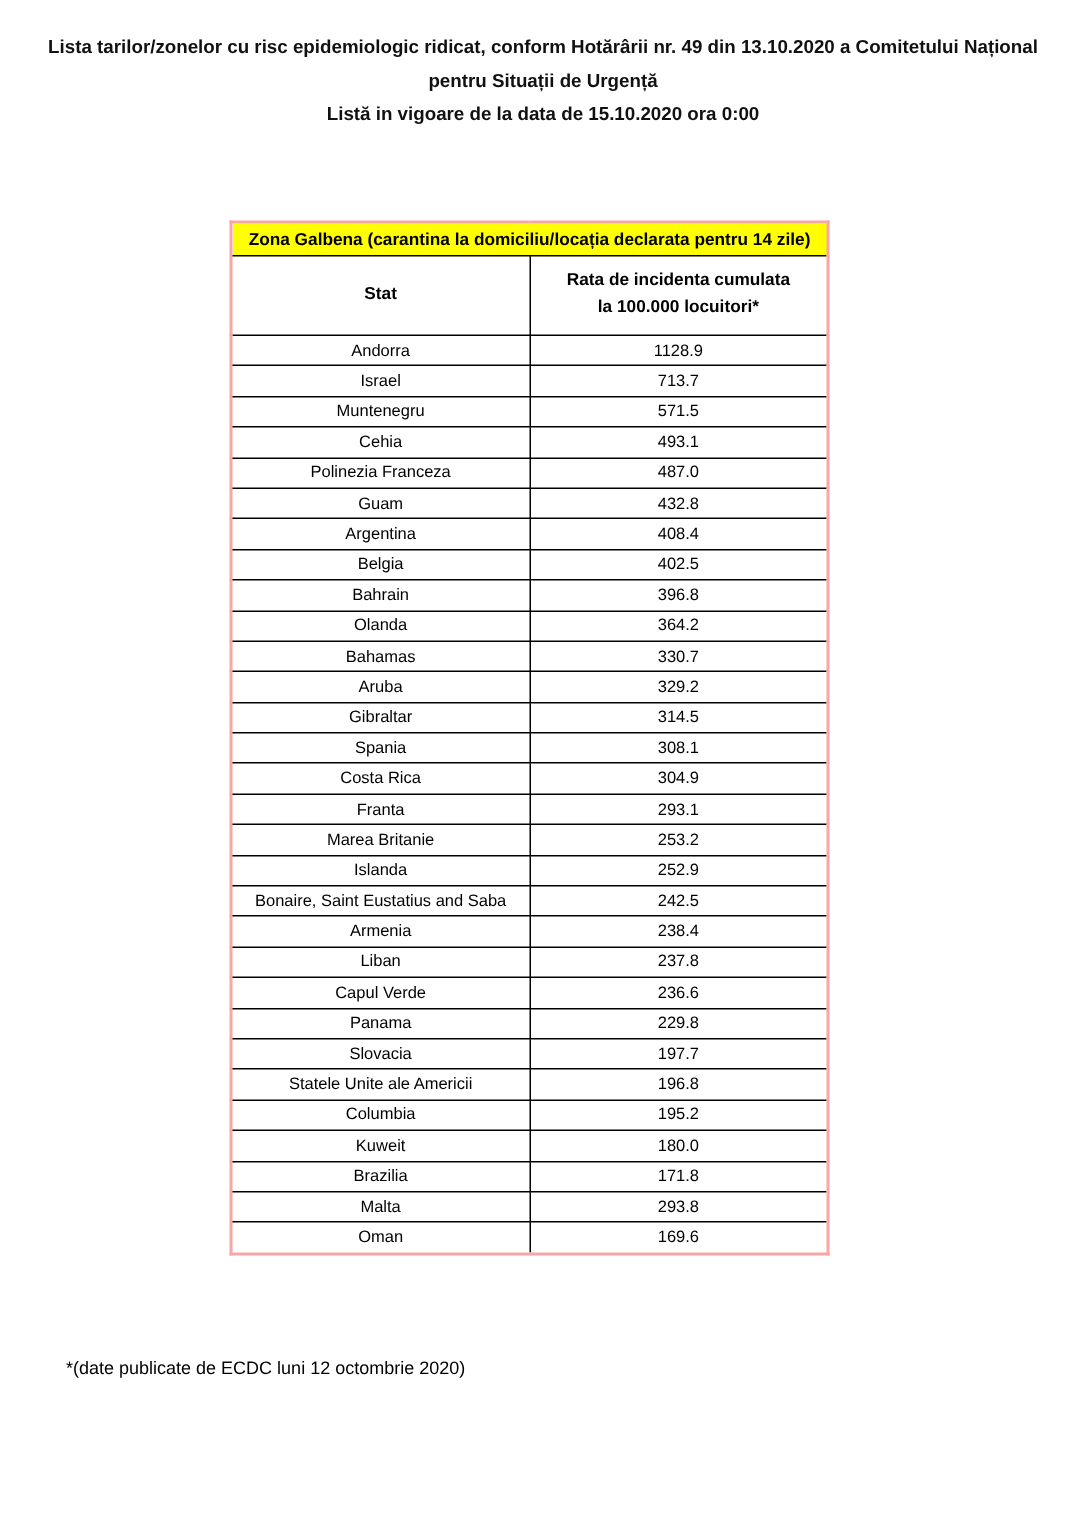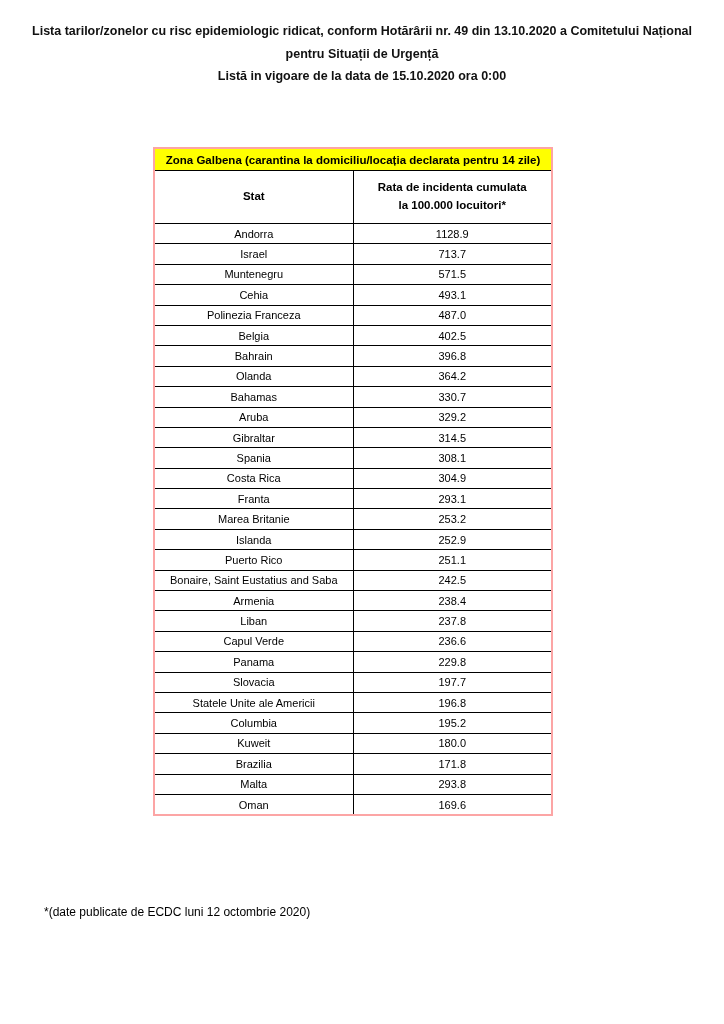--- a/index.html
+++ b/index.html
@@ -103,20 +103,28 @@
         </tr>
         <tr>
           <td>Cehia</td>
           <td>493.1</td>
         </tr>
         <tr>
           <td>Polinezia Franceza</td>
           <td>487.0</td>
         </tr>
         <tr>
+          <td>Guam</td>
+          <td>432.8</td>
+        </tr>
+        <tr>
+          <td>Argentina</td>
+          <td>408.4</td>
+        </tr>
+        <tr>
           <td>Belgia</td>
           <td>402.5</td>
         </tr>
         <tr>
           <td>Bahrain</td>
           <td>396.8</td>
         </tr>
         <tr>
           <td>Olanda</td>
           <td>364.2</td>
@@ -147,24 +155,20 @@
         </tr>
         <tr>
           <td>Marea Britanie</td>
           <td>253.2</td>
         </tr>
         <tr>
           <td>Islanda</td>
           <td>252.9</td>
         </tr>
         <tr>
-          <td>Puerto Rico</td>
-          <td>251.1</td>
-        </tr>
-        <tr>
           <td>Bonaire, Saint Eustatius and Saba</td>
           <td>242.5</td>
         </tr>
         <tr>
           <td>Armenia</td>
           <td>238.4</td>
         </tr>
         <tr>
           <td>Liban</td>
           <td>237.8</td>

